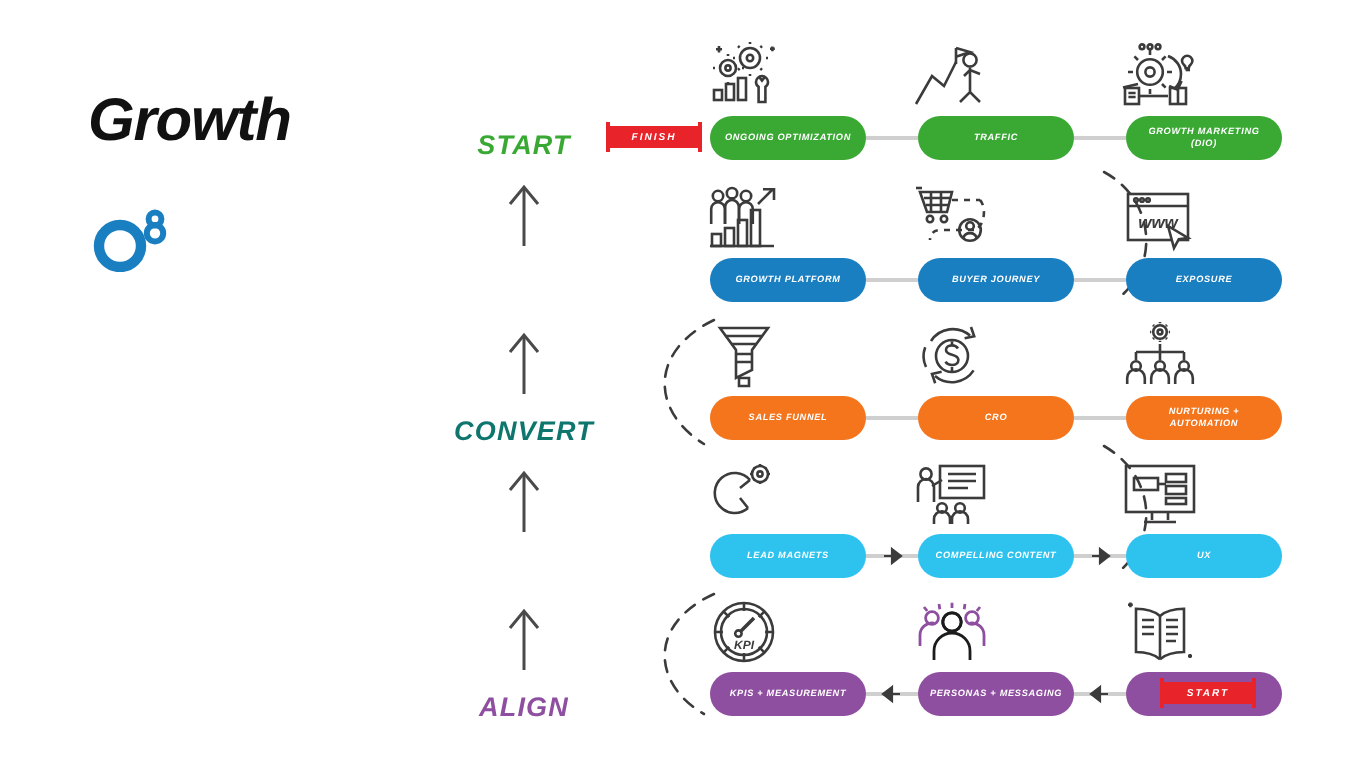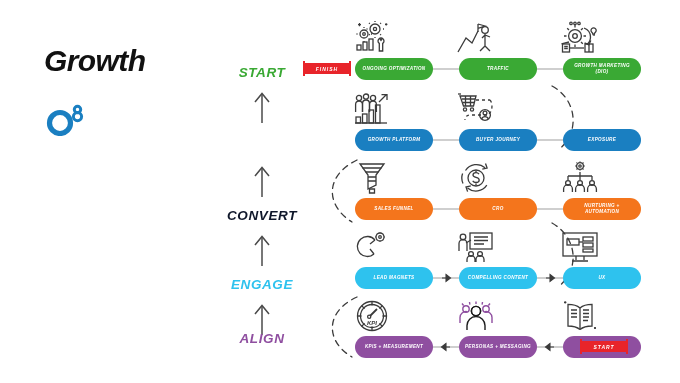--- a/index.html
+++ b/index.html
@@ -99,41 +99,40 @@
 
     <div class="stage-arrow" style="top:164px">
       <svg width="96" height="34" viewBox="0 0 96 34">
           <g stroke="#4a4a4a" stroke-width="1.5" fill="none">
         <line x1="48" y1="33" x2="48" y2="4"></line>
             <polyline points="41,12 48,3.5 55,12"></polyline>
           </g>
         </svg>
     </div>
 
-    <div class="stage-label" style="top:208px;color:#0f172a">CONVERT</div>
+    <div class="stage-label" style="top:208px;color:#0f766e">CONVERT</div>
     <div class="stage-arrow" style="top:233px">
       <svg width="96" height="34" viewBox="0 0 96 34">
           <g stroke="#4a4a4a" stroke-width="1.5" fill="none">
         <line x1="48" y1="33" x2="48" y2="4"></line>
             <polyline points="41,12 48,3.5 55,12"></polyline>
           </g>
         </svg>
     </div>
 
-    <div class="stage-label" style="top:277px;color:#2ec2ee">ENGAGE</div>
     <div class="stage-arrow" style="top:302px">
       <svg width="96" height="34" viewBox="0 0 96 34">
           <g stroke="#4a4a4a" stroke-width="1.5" fill="none">
         <line x1="48" y1="33" x2="48" y2="4"></line>
             <polyline points="41,12 48,3.5 55,12"></polyline>
           </g>
         </svg>
     </div>
 
-    <div class="stage-label" style="top:331px;color:#8f4fa0">ALIGN</div>
+    <div class="stage-label" style="top:346px;color:#8f4fa0">ALIGN</div>
   </div>
 
   <div class="flow">
 
     <svg class="curve" style="left:0;top:0;" width="380" height="383" viewBox="0 0 380 383">
       <g fill="none" stroke="#3b3b3b" stroke-width="1.3" stroke-dasharray="6 5" stroke-linecap="round">
 
         <path d="M 252 86 C 278 100 280 134 258 150"></path>
 
         <path d="M 57 160 C 24 176 26 206 52 222"></path>
@@ -236,20 +235,33 @@
               <circle cx="16" cy="17.5" r="1.6"></circle>
           <path d="M20 8h14" stroke-dasharray="3 3"></path>
           <path d="M34 8c3 3 3 13-3 15" stroke-dasharray="3 3"></path>
           <path d="M31 23H14c-4 0-5 3-5 5" stroke-dasharray="3 3"></path>
           <circle cx="29" cy="23" r="5.4"></circle>
               <circle cx="29" cy="21" r="1.9"></circle>
           <path d="M25.6 27a3.6 3.6 0 0 1 6.8 0"></path>
         </g>
           </svg>
       </div>
+      <div class="icon-cell" style="left:244px;top:0">
+        <svg width="40" height="34" viewBox="0 0 40 34">
+            <g fill="none" stroke="#3b3b3b" stroke-width="1.3">
+          <rect x="4" y="5" width="30" height="23"></rect>
+          <path d="M4 11h30"></path>
+          <circle cx="8" cy="8" r="0.9"></circle>
+              <circle cx="11" cy="8" r="0.9"></circle>
+              <circle cx="14" cy="8" r="0.9"></circle>
+          <text x="19" y="22" font-family="Liberation Sans, sans-serif" font-size="8.5" font-weight="700" fill="#3b3b3b" stroke="none" text-anchor="middle">www</text>
+          <path d="M24 21l3 11 2.4-4.4 4.6-.6-10-6z" fill="#fff"></path>
+        </g>
+          </svg>
+      </div>
 
       <div class="pill" style="left:55px;top:40px;width:78px;background:#1a7fc1">GROWTH PLATFORM</div>
       <div class="connector" style="left:133px;top:40px;width:26px">
         <div class="conn-line"></div>
       </div>
       <div class="pill" style="left:159px;top:40px;width:78px;background:#1a7fc1">BUYER JOURNEY</div>
       <div class="connector" style="left:237px;top:40px;width:26px">
         <div class="conn-line"></div>
       </div>
       <div class="pill" style="left:263px;top:40px;width:78px;background:#1a7fc1">EXPOSURE</div>

